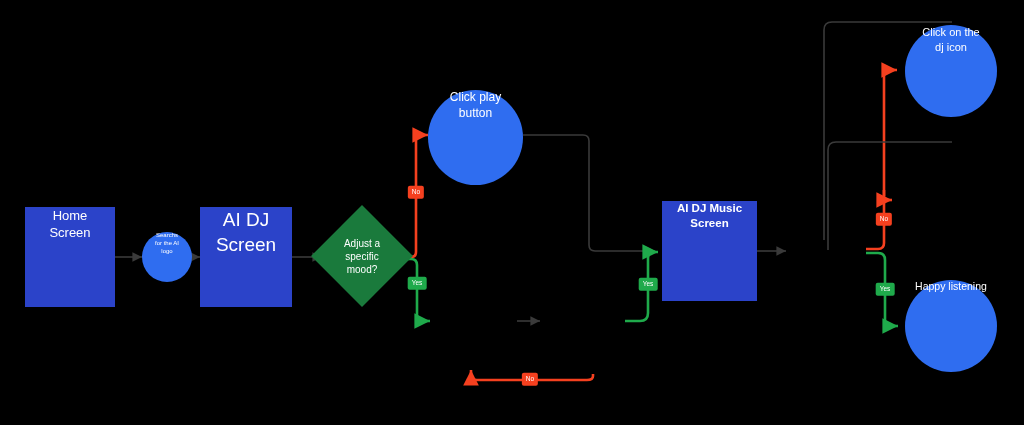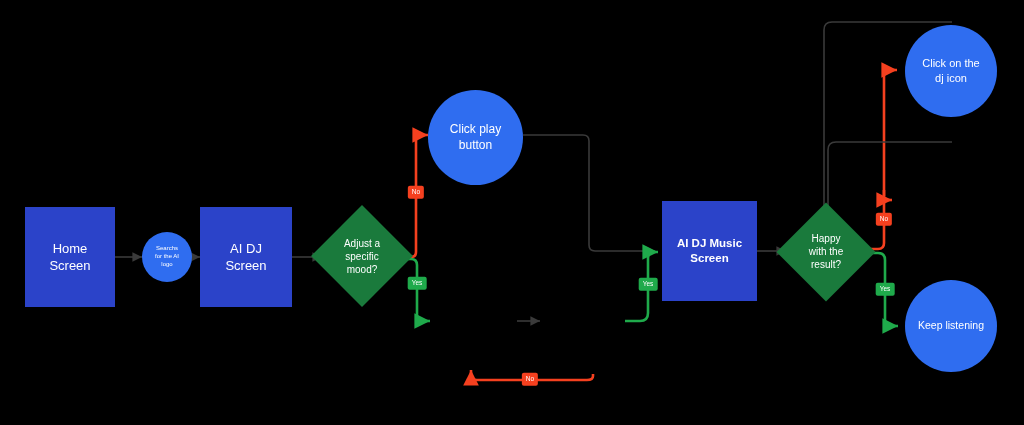--- a/index.html
+++ b/index.html
@@ -17,21 +17,21 @@
   }
   svg.edges {
     position: absolute;
     left: 0; top: 0;
     width: 1024px;
     height: 425px;
   }
   .node {
     position: absolute;
     display: flex;
-    align-items: center;
+    align-items: flex-start;
     justify-content: center;
     text-align: center;
     color: #ffffff;
     box-sizing: border-box;
   }
   .node .label {
     line-height: 1.32;
     white-space: pre-line;
     padding: 0 6px;
   }
@@ -141,21 +141,21 @@
 Screen</span>
   </div>
 
   <div class="node circle-small" style="left:142px; top:232px; width:50px; height:50px;">
     <span class="label" style="font-size:6px;">Searchs
 for the AI
 logo</span>
   </div>
 
   <div class="node rect" style="left:200px; top:207px; width:92px; height:100px;">
-    <span class="label" style="font-size:13px;">AI DJ
+    <span class="label" style="font-size:19px;">AI DJ
 Screen</span>
   </div>
 
   <div class="diamond-wrap" style="left:322px; top:206px; width:80px; height:100px;">
     <div class="diamond-shape" style="width:72px; height:72px; left:4px; top:14px;"></div>
     <div class="diamond-text" style="font-size:10px;">Adjust a
 specific
 mood?</div>
   </div>
 
@@ -164,35 +164,29 @@
 button</span>
   </div>
 
 
 
   <div class="node rect" style="left:662px; top:201px; width:95px; height:100px;">
     <span class="label" style="font-size:11.5px;font-weight:bold;">AI DJ Music
 Screen</span>
   </div>
 
-  <div class="diamond-wrap" style="left:786px; top:201px; width:80px; height:100px;">
-    <div class="diamond-shape" style="width:70px; height:70px; left:5px; top:16px;"></div>
-    <div class="diamond-text" style="font-size:10px;">Happy
-with the
-result?</div>
-  </div>
 
   <div class="node circle" style="left:905px; top:25px; width:92px; height:92px;">
     <span class="label" style="font-size:11px;">Click on the
 dj icon</span>
   </div>
 
 
   <div class="node circle" style="left:905px; top:280px; width:92px; height:92px;">
-    <span class="label" style="font-size:10.5px;">Keep listening</span>
+    <span class="label" style="font-size:10.5px;">Happy listening</span>
   </div>
 
   <div class="edge-label lbl-no" style="left:416px; top:192px;">No</div>
 
   <div class="edge-label lbl-yes" style="left:417px; top:283px;">Yes</div>
 
   <div class="edge-label lbl-no" style="left:530px; top:379px;">No</div>
 
   <div class="edge-label lbl-yes" style="left:648px; top:284px;">Yes</div>
 

